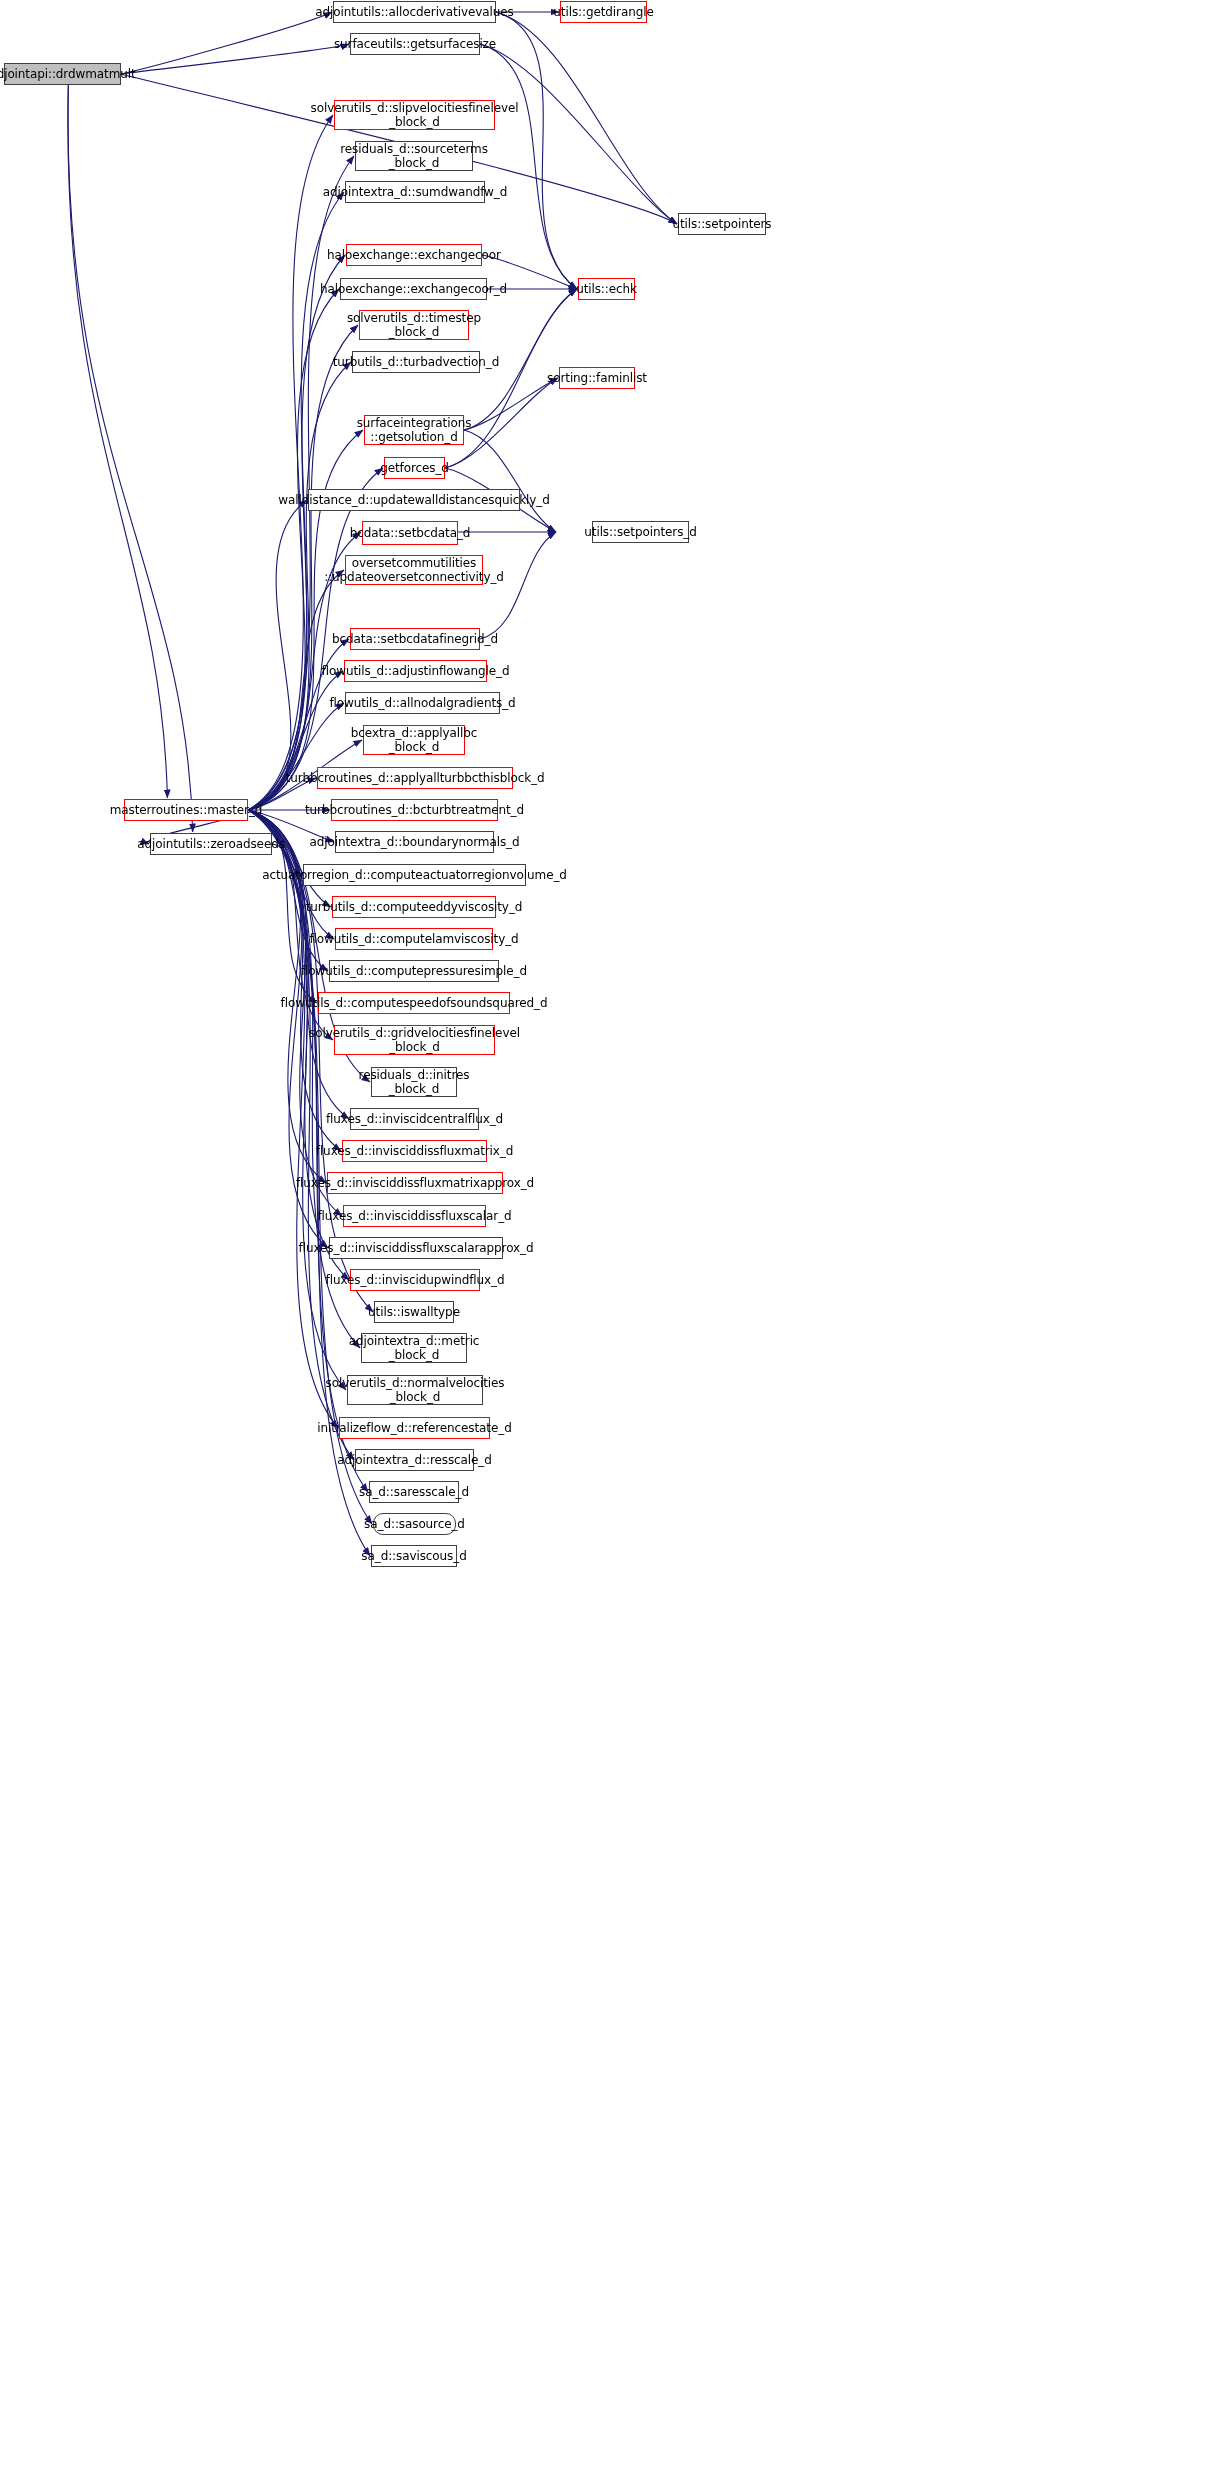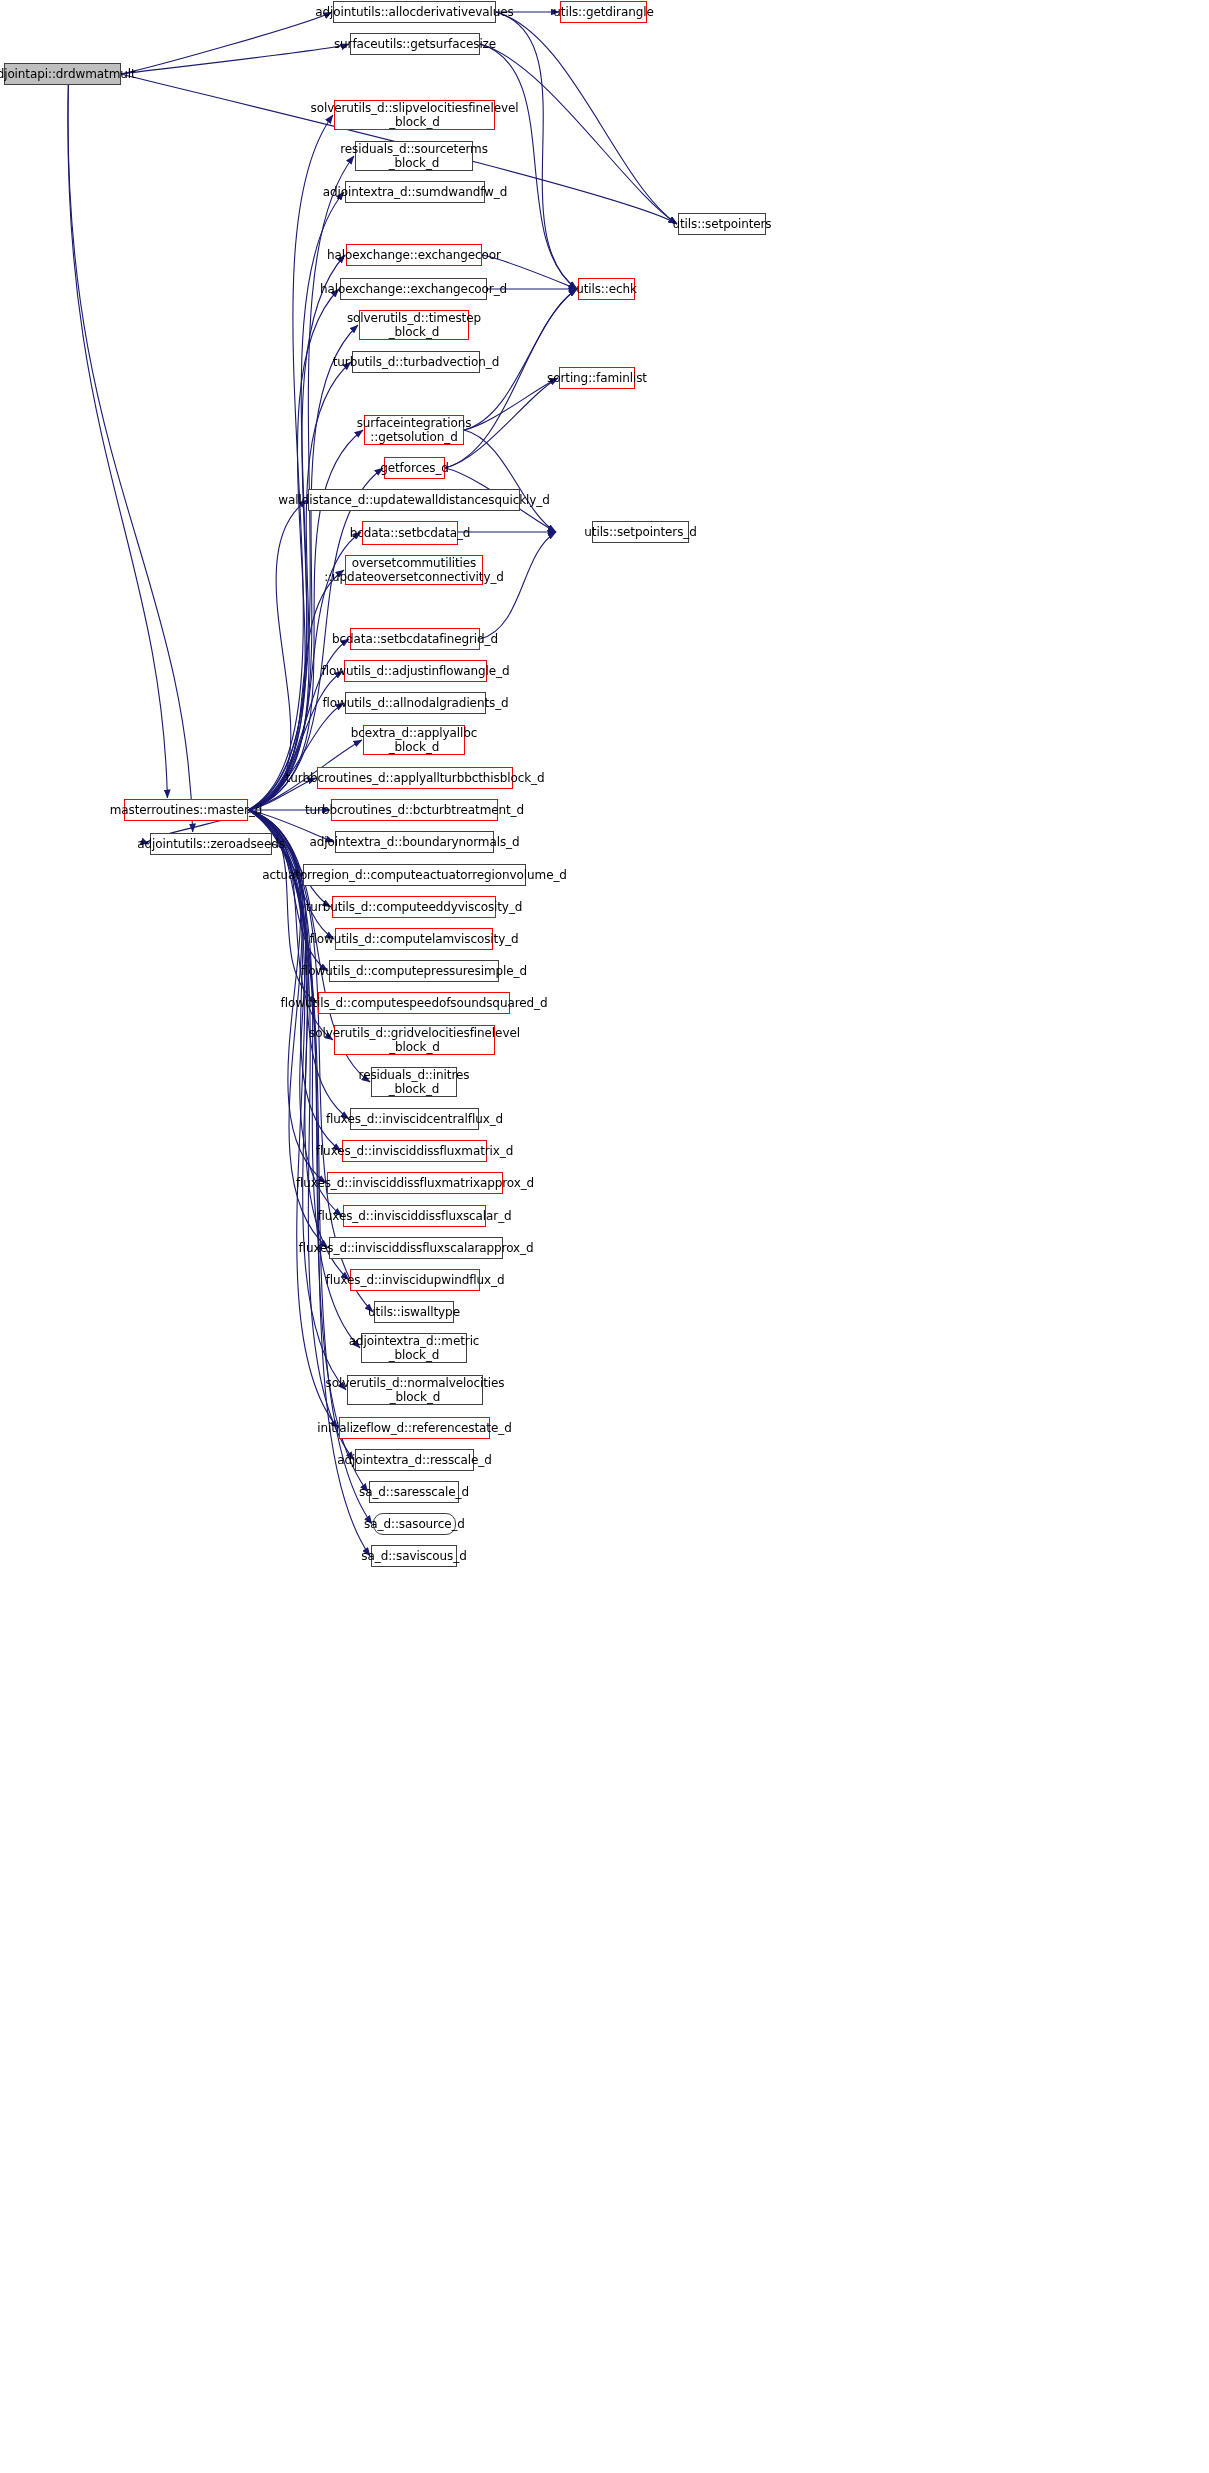--- a/index.html
+++ b/index.html
@@ -108,21 +108,21 @@
       <div class="node red" style="left: 364px; top: 415px; width: 100px; height: 30px;">surfaceintegrations
 ::getsolution_d</div>
       <div class="node red" style="left: 384px; top: 457px; width: 61px; height: 22px;">getforces_d</div>
       <div class="node" style="left: 308px; top: 489px; width: 212px; height: 22px;">walldistance_d::updatewalldistancesquickly_d</div>
       <div class="node red" style="left: 362px; top: 521px; width: 96px; height: 24px; text-align: center;">bcdata::setbcdata_d</div>
       <div class="node" style="left: 557px; top: 521px; width: 97px; height: 22px; margin-left: 35px;">utils::setpointers_d</div>
       <div class="node red" style="left: 345px; top: 555px; width: 138px; height: 30px;">oversetcommutilities
 ::updateoversetconnectivity_d</div>
       <div class="node red" style="left: 350px; top: 628px; width: 130px; height: 22px;">bcdata::setbcdatafinegrid_d</div>
       <div class="node red" style="left: 344px; top: 660px; width: 143px; height: 22px;">flowutils_d::adjustinflowangle_d</div>
-      <div class="node" style="left: 345px; top: 692px; width: 141px; height: 22px;">flowutils_d::allnodalgradients_d</div>
+      <div class="node" style="left: 345px; top: 692px; width: 155px; height: 22px;">flowutils_d::allnodalgradients_d</div>
       <div class="node red" style="left: 363px; top: 725px; width: 102px; height: 30px;">bcextra_d::applyallbc
 _block_d</div>
       <div class="node red" style="left: 317px; top: 767px; width: 196px; height: 22px;">turbbcroutines_d::applyallturbbcthisblock_d</div>
       <div class="node red" style="left: 331px; top: 799px; width: 167px; height: 22px;">turbbcroutines_d::bcturbtreatment_d</div>
       <div class="node" style="left: 335px; top: 831px; width: 159px; height: 22px;">adjointextra_d::boundarynormals_d</div>
       <div class="node" style="left: 303px; top: 864px; width: 223px; height: 22px;">actuatorregion_d::computeactuatorregionvolume_d</div>
       <div class="node red" style="left: 332px; top: 896px; width: 164px; height: 22px;">turbutils_d::computeeddyviscosity_d</div>
       <div class="node red" style="left: 335px; top: 928px; width: 158px; height: 22px;">flowutils_d::computelamviscosity_d</div>
       <div class="node" style="left: 329px; top: 960px; width: 170px; height: 22px;">flowutils_d::computepressuresimple_d</div>
       <div class="node red" style="left: 318px; top: 992px; width: 192px; height: 22px;">flowutils_d::computespeedofsoundsquared_d</div>

